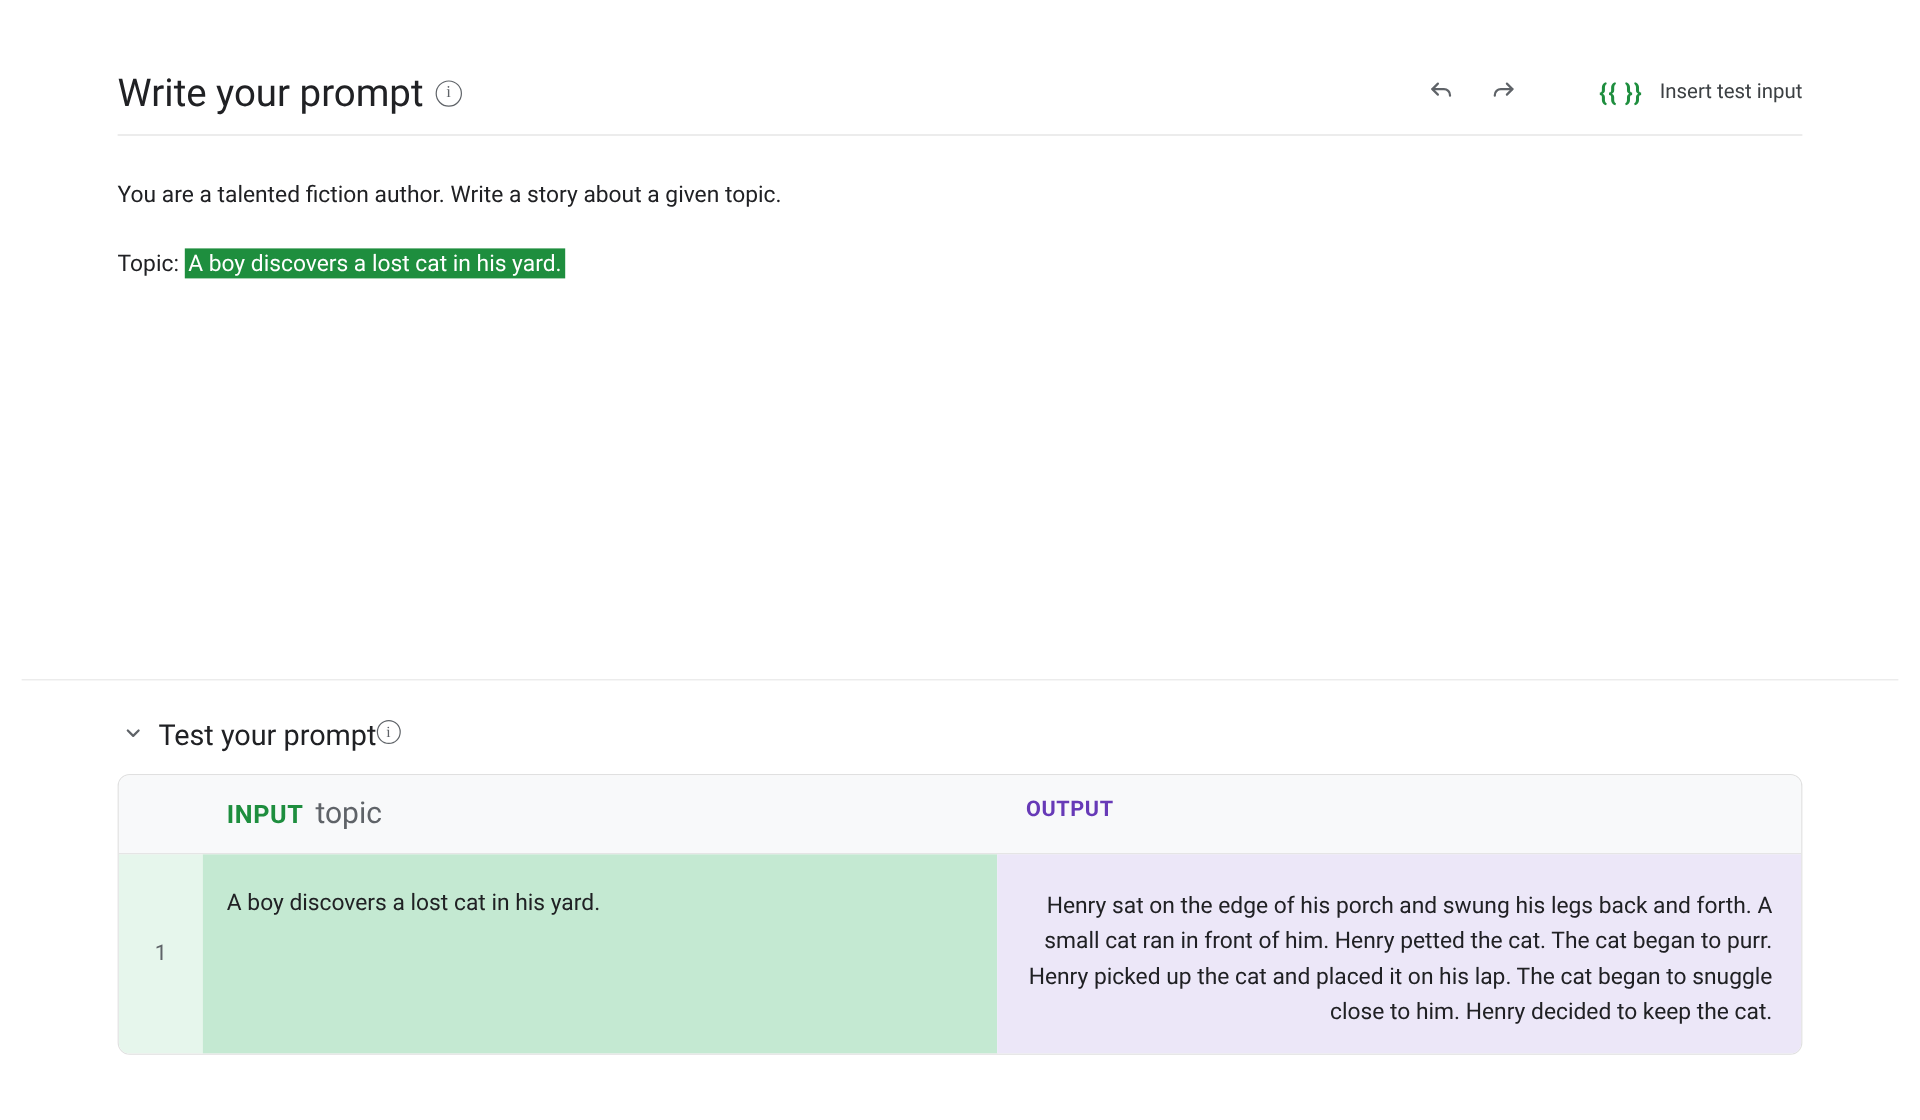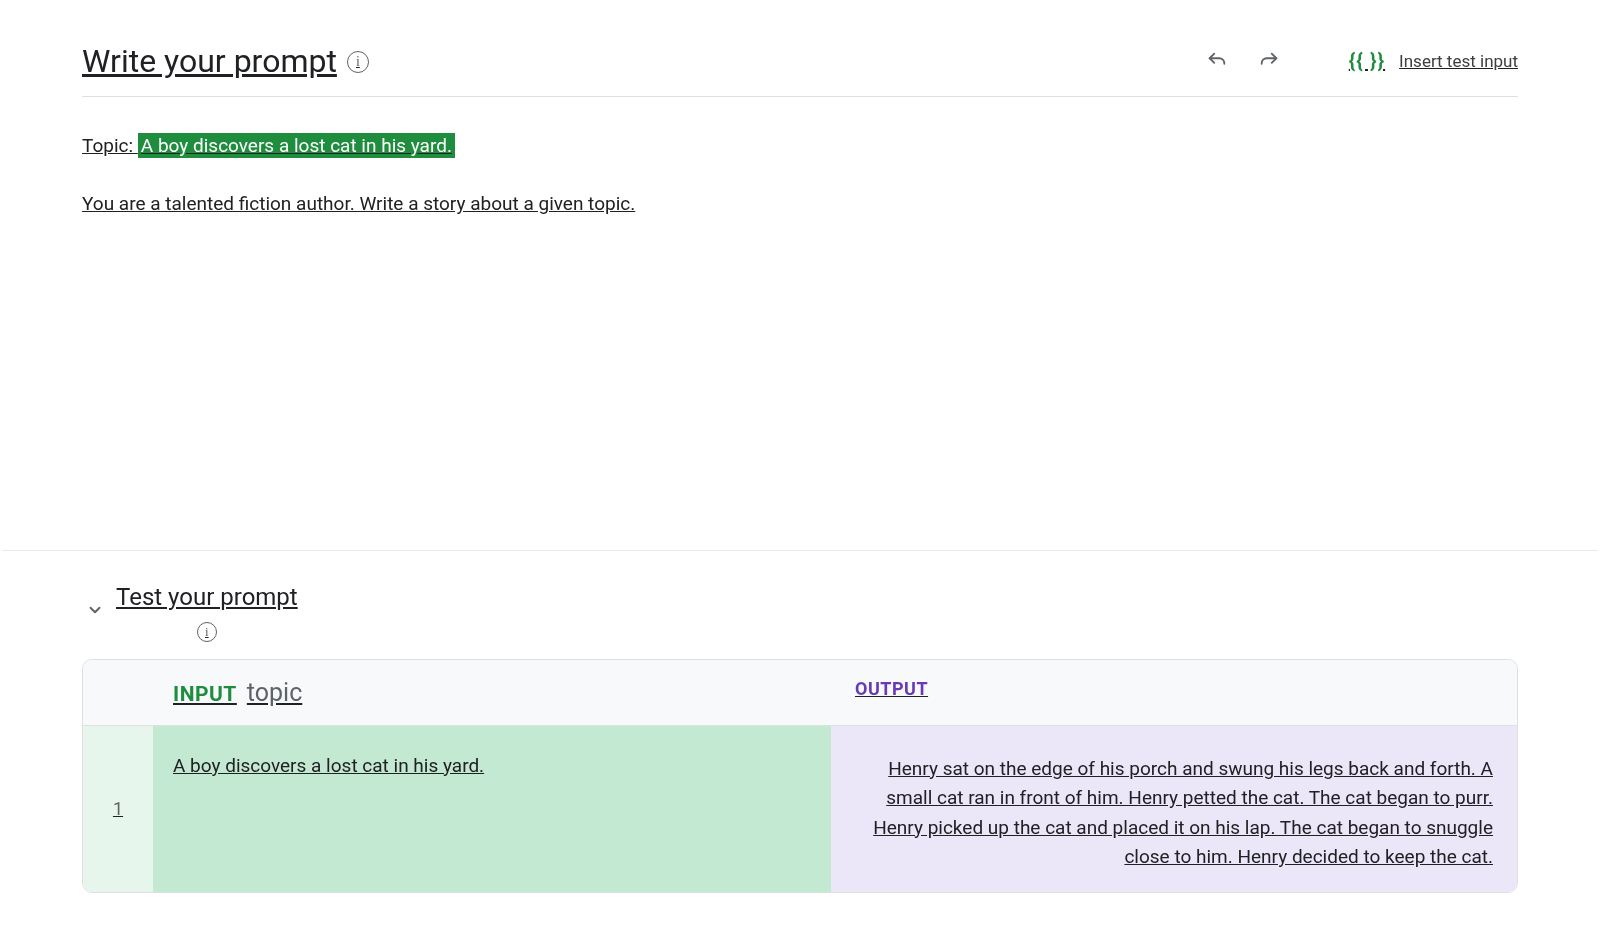--- a/index.html
+++ b/index.html
@@ -9,22 +9,21 @@
     }
     body {
       font-family: -apple-system, BlinkMacSystemFont, 'Segoe UI', Roboto, Helvetica, Arial, sans-serif;
       background: #fff;
       color: #202124;
       width: 1600px;
       height: 933px;
       overflow: hidden;
     }
     .container {
-      padding: 2px;
-      text-decoration: underline;
+      padding: 18px;
     }
     .header-section {
       padding: 40px 80px 10px 80px;
     }
     .header-row {
       display: flex;
       justify-content: space-between;
       align-items: center;
       padding-bottom: 16px;
       border-bottom: 1px solid #e0e0e0;
@@ -119,23 +118,21 @@
     }
     .chevron svg {
       width: 18px;
       height: 18px;
     }
     .test-title {
       font-size: 24px;
       font-weight: 400;
       color: #202124;
       display: flex;
-      align-items: center;
-      gap: 10px;
-      flex-direction: column;
+      gap: 0;
     }
     .test-title .info-icon {
       width: 20px;
       height: 20px;
       font-size: 13px;
     }
     .test-table {
       border: 1px solid #e0e0e0;
       border-radius: 10px;
       overflow: hidden;
@@ -231,24 +228,24 @@
         </div>
         <div class="insert-test-input">
           <span class="braces">{{ }}</span>
           <span class="insert-label">Insert test input</span>
         </div>
       </div>
     </div>
   </div>
 
   <div class="prompt-body">
+    <p>You are a talented fiction author. Write a story about a given topic.</p>
     <p>
       <span>Topic: </span><span class="highlight">A boy discovers a lost cat in his yard.</span>
     </p>
-    <p>You are a talented fiction author. Write a story about a given topic.</p>
   </div>
 
   <div class="divider-line"></div>
 
   <div class="test-section">
     <div class="test-header">
       <span class="chevron">
         <svg viewBox="0 0 24 24" fill="none" stroke="currentColor" stroke-width="2.5" stroke-linecap="round" stroke-linejoin="round">
           <polyline points="6 9 12 15 18 9"></polyline>
         </svg>

